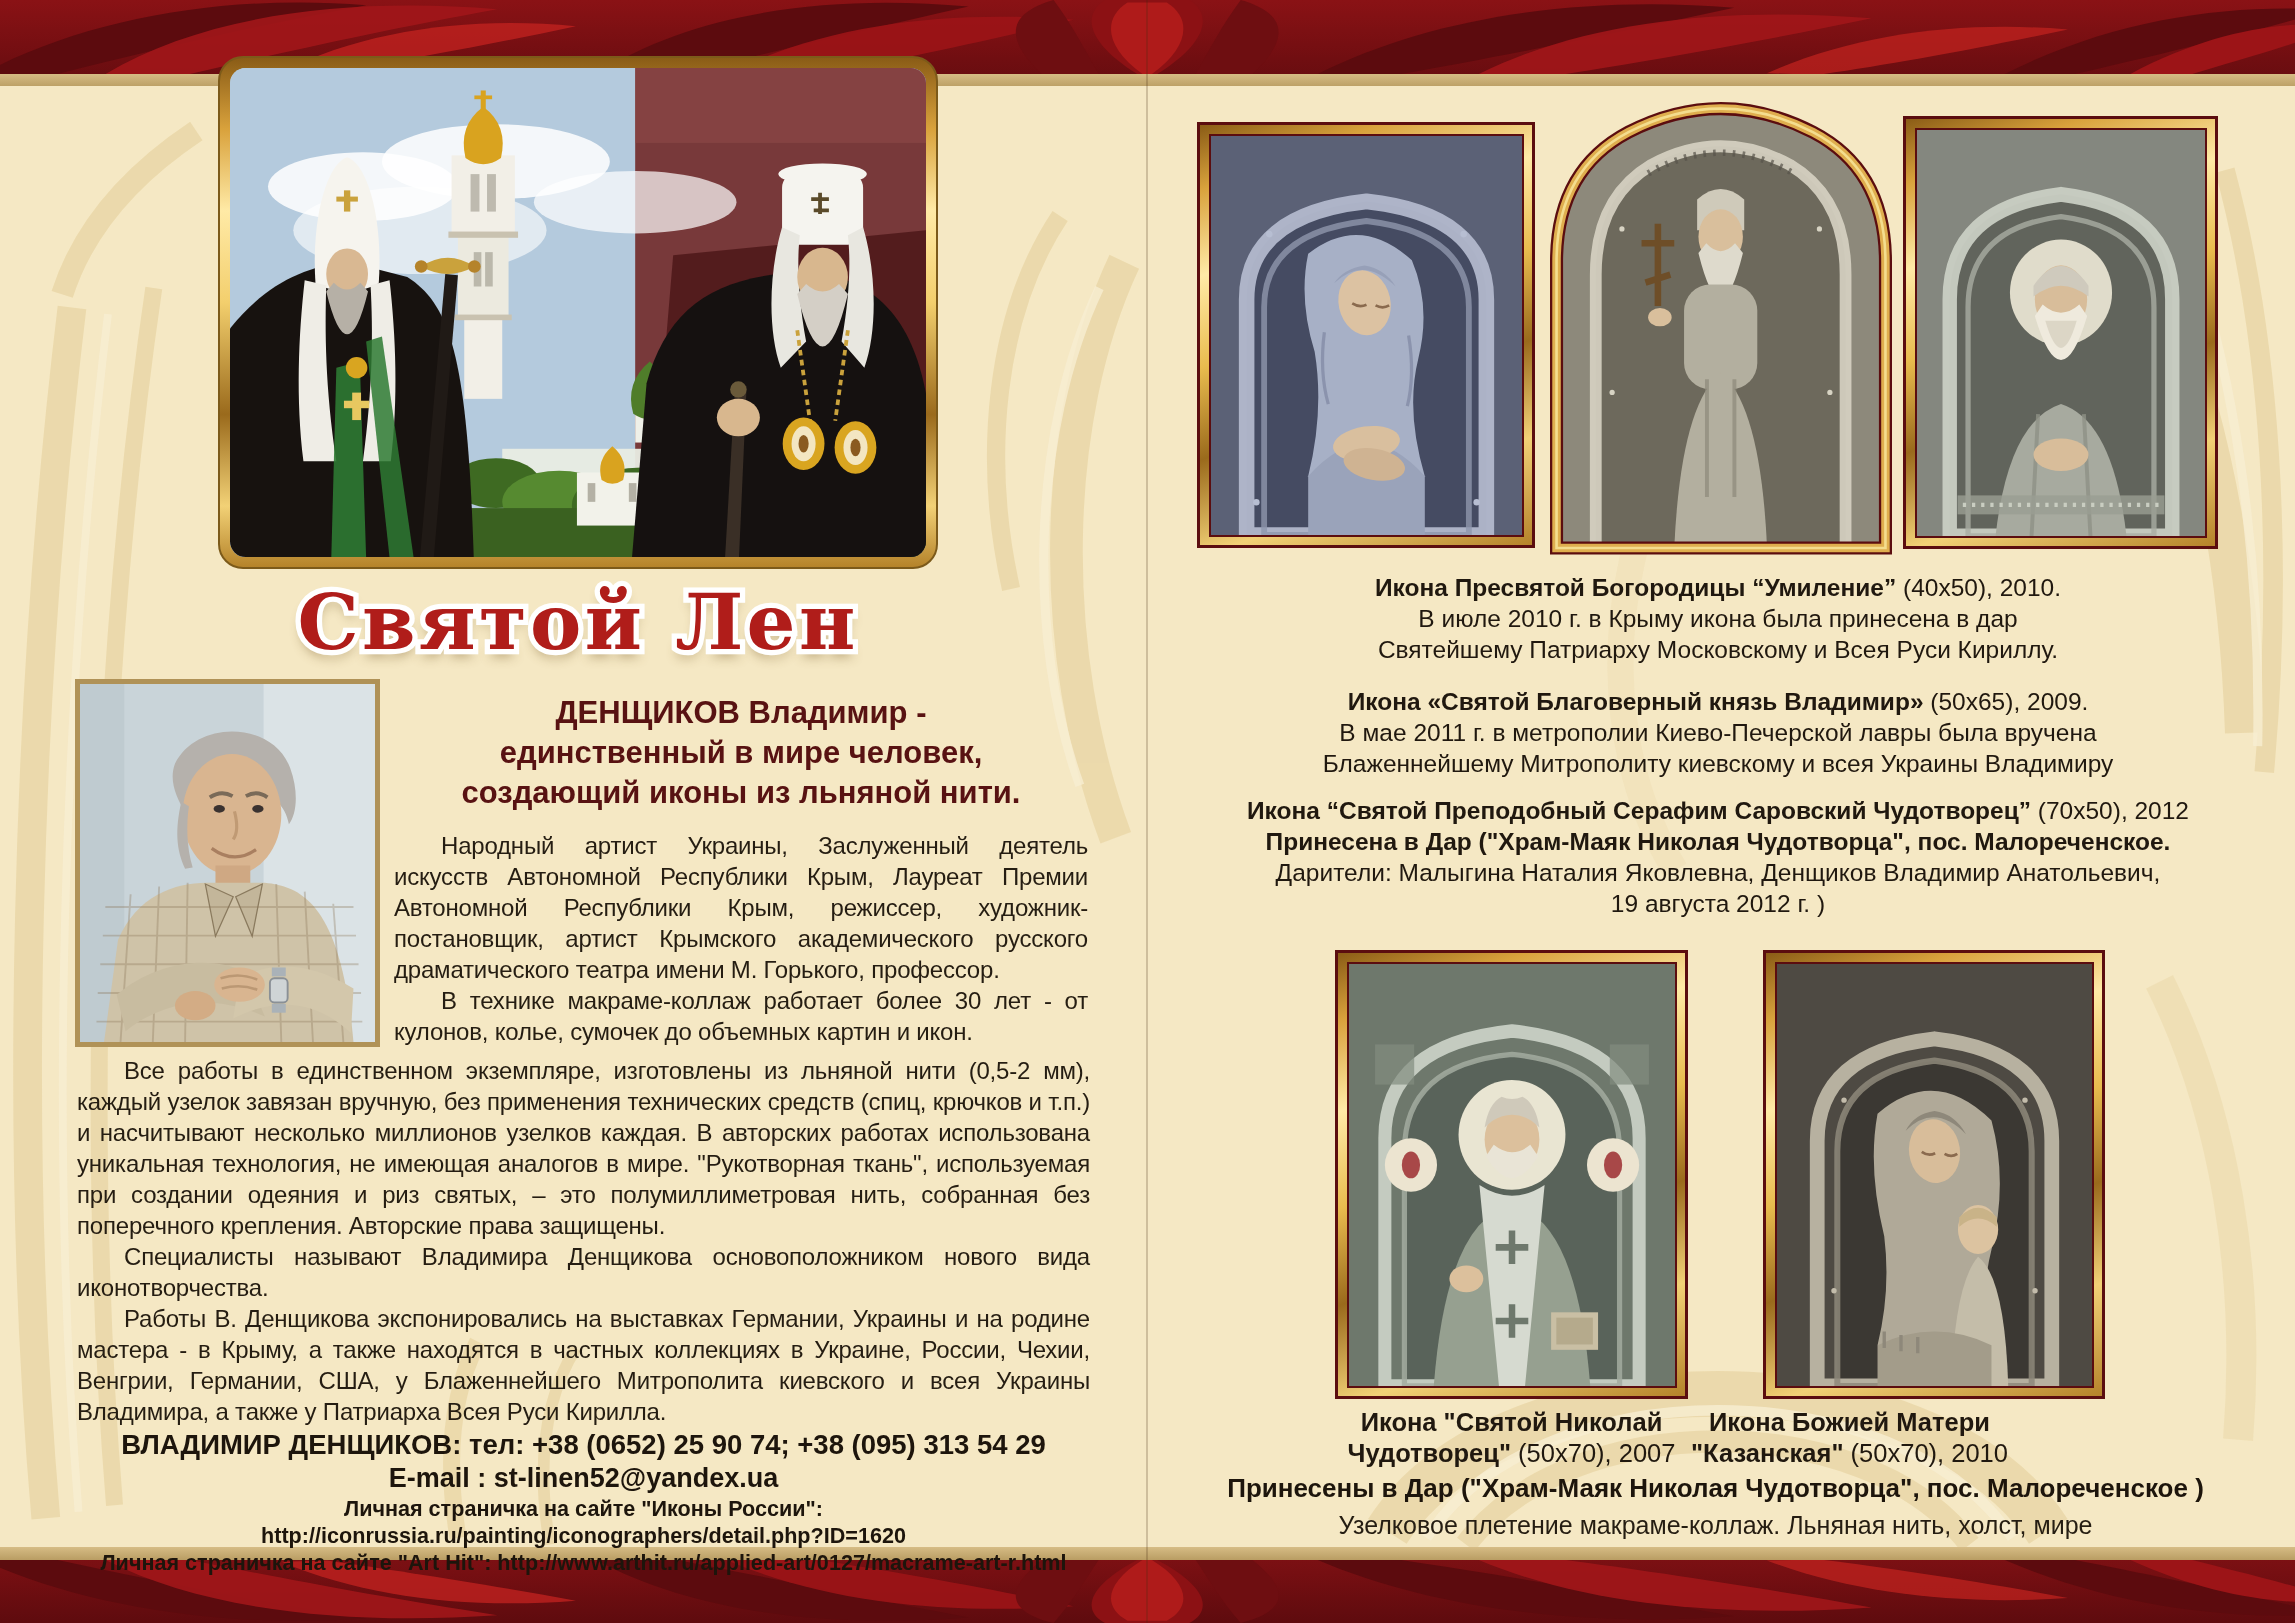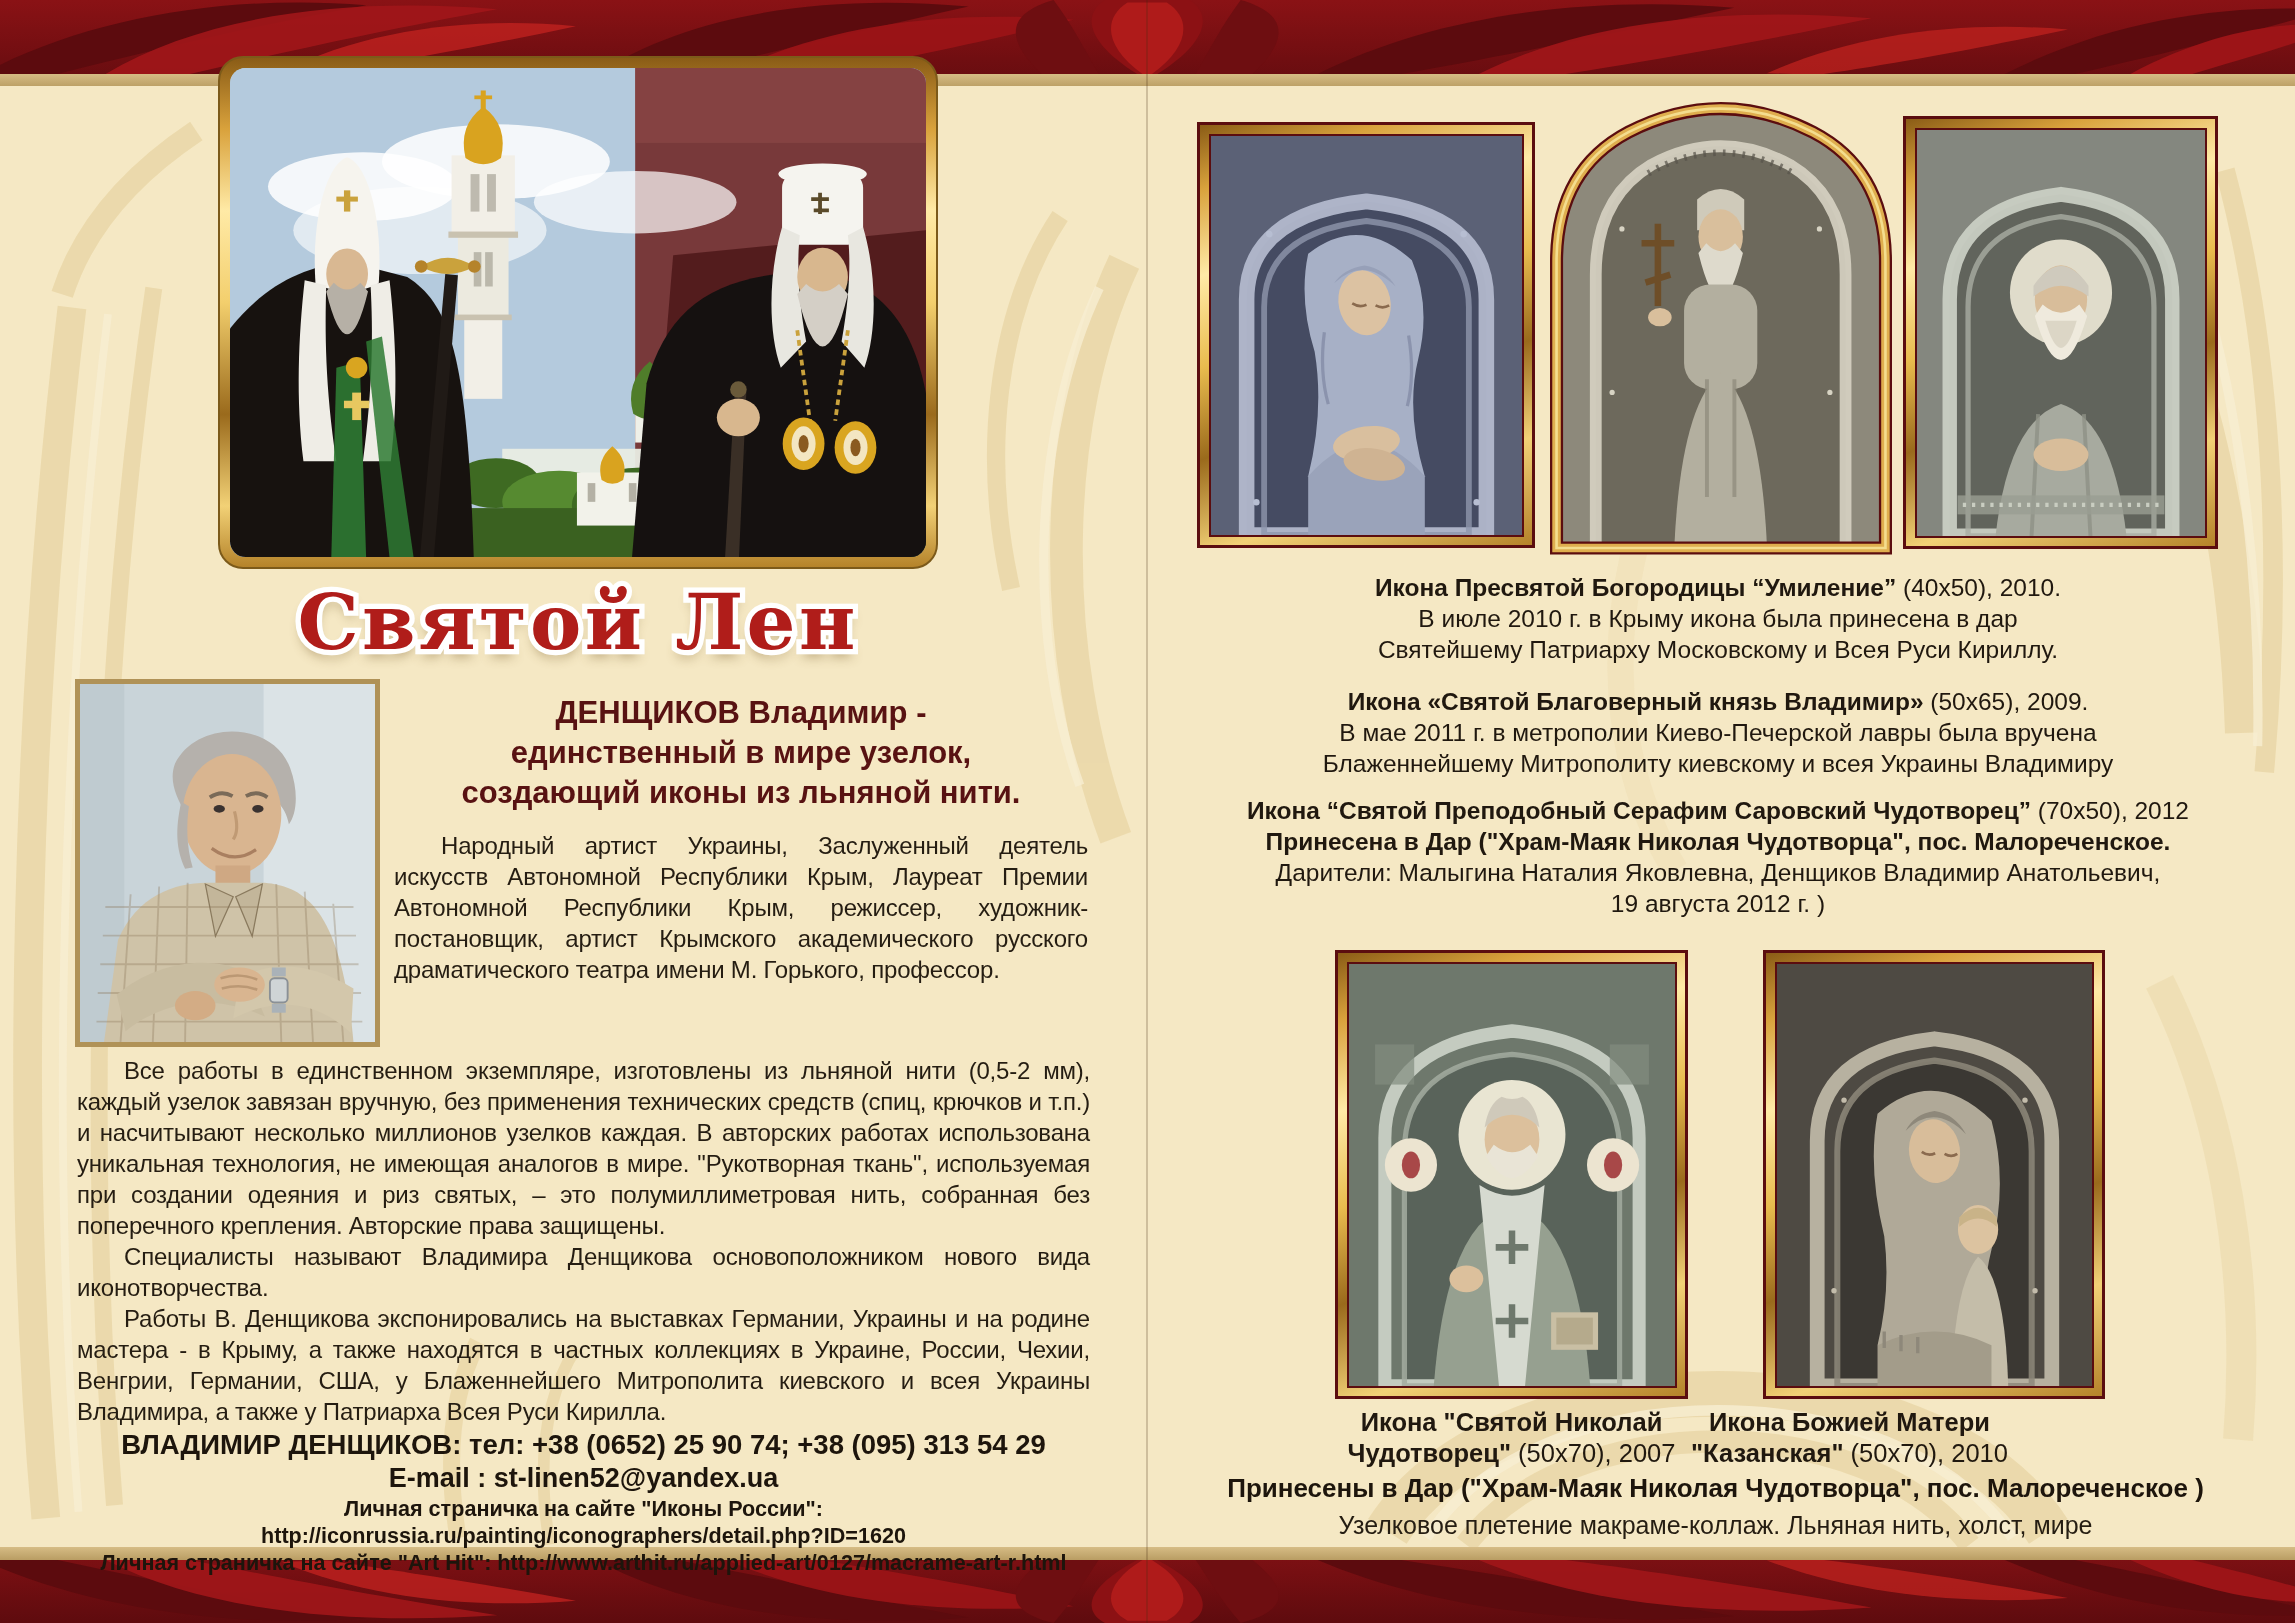--- a/index.html
+++ b/index.html
@@ -265,23 +265,24 @@
     <path d="M222,462 q30,-10 58,2 M224,478 q30,-8 56,2" stroke="#bb9874" stroke-width="4" fill="none"></path>
     <rect x="300" y="462" width="28" height="38" rx="7" fill="#cfd4d6" stroke="#8a9096" stroke-width="3"></rect>
     <rect x="303" y="445" width="22" height="14" fill="#aab2b8"></rect>
     <rect x="303" y="502" width="22" height="14" fill="#aab2b8"></rect>
     <ellipse cx="182" cy="505" rx="32" ry="23" fill="#d3ac85"></ellipse>
   </svg>
 </div>
 
 <div id="right-col" class="abs">
   <div class="lead-heading">ДЕНЩИКОВ Владимир -</div>
-  <div class="lead-heading">единственный в мире узелок,</div>
+  <div class="lead-heading">единственный в мире человек,</div>
   <div class="lead-heading">создающий иконы из льняной нити.</div>
   <p class="intro-p">Народный артист Украины, Заслуженный деятель искусств Автономной Республики Крым, Лауреат Премии Автономной Республики Крым, режиссер, художник-постановщик, артист Крымского академического русского драматического театра имени М. Горького, профессор.</p>
+  <p class="intro-p">В технике макраме-коллаж работает более 30 лет - от кулонов, колье, сумочек до объемных картин и икон.</p>
 </div>
 
 <div id="wide-col" class="abs">
   <p class="body-p">Все работы в единственном экземпляре, изготовлены из льняной нити (0,5-2 мм), каждый узелок завязан вручную, без применения технических средств (спиц, крючков и т.п.) и насчитывают несколько миллионов узелков каждая. В авторских работах использована уникальная технология, не имеющая аналогов в мире. "Рукотворная ткань", используемая при создании одеяния и риз святых, – это полумиллиметровая нить, собранная без поперечного крепления. Авторские права защищены.</p>
   <p class="body-p">Специалисты называют Владимира Денщикова основоположником нового вида иконотворчества.</p>
   <p class="body-p">Работы В. Денщикова экспонировались на выставках Германии, Украины и на родине мастера - в Крыму, а также находятся в частных коллекциях в Украине, России, Чехии, Венгрии, Германии, США, у Блаженнейшего Митрополита киевского и всея Украины Владимира,  а также у Патриарха Всея Руси Кирилла.</p>
 </div>
 
 <div id="contacts" class="abs">
   <div class="c-phone">ВЛАДИМИР ДЕНЩИКОВ: тел: +38 (0652) 25 90 74; +38 (095) 313 54 29</div>

